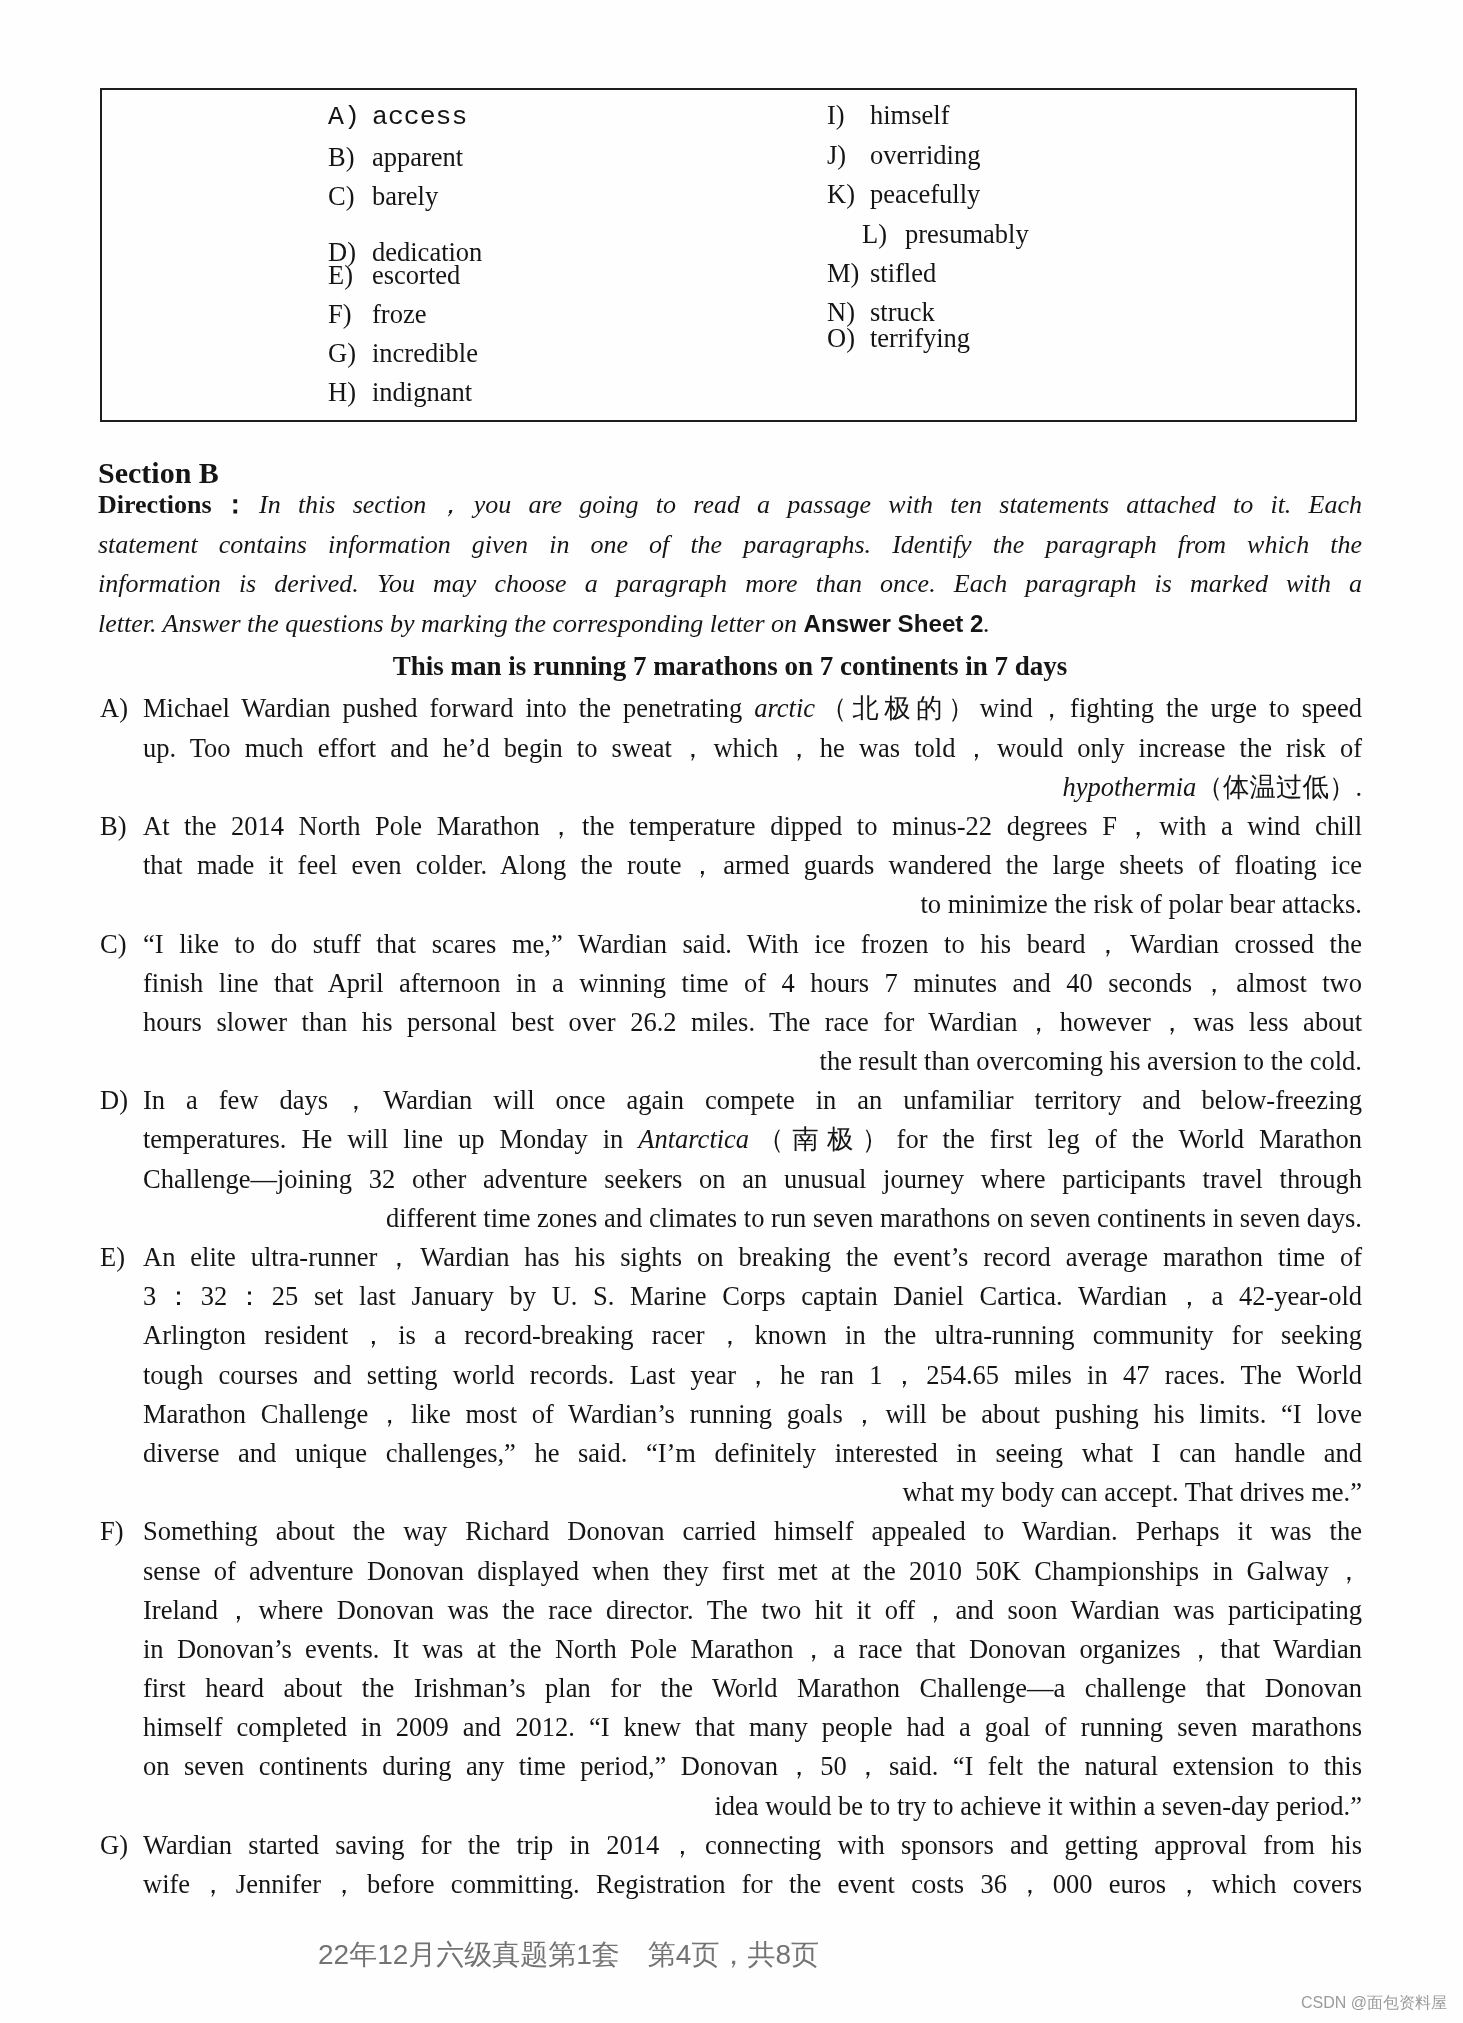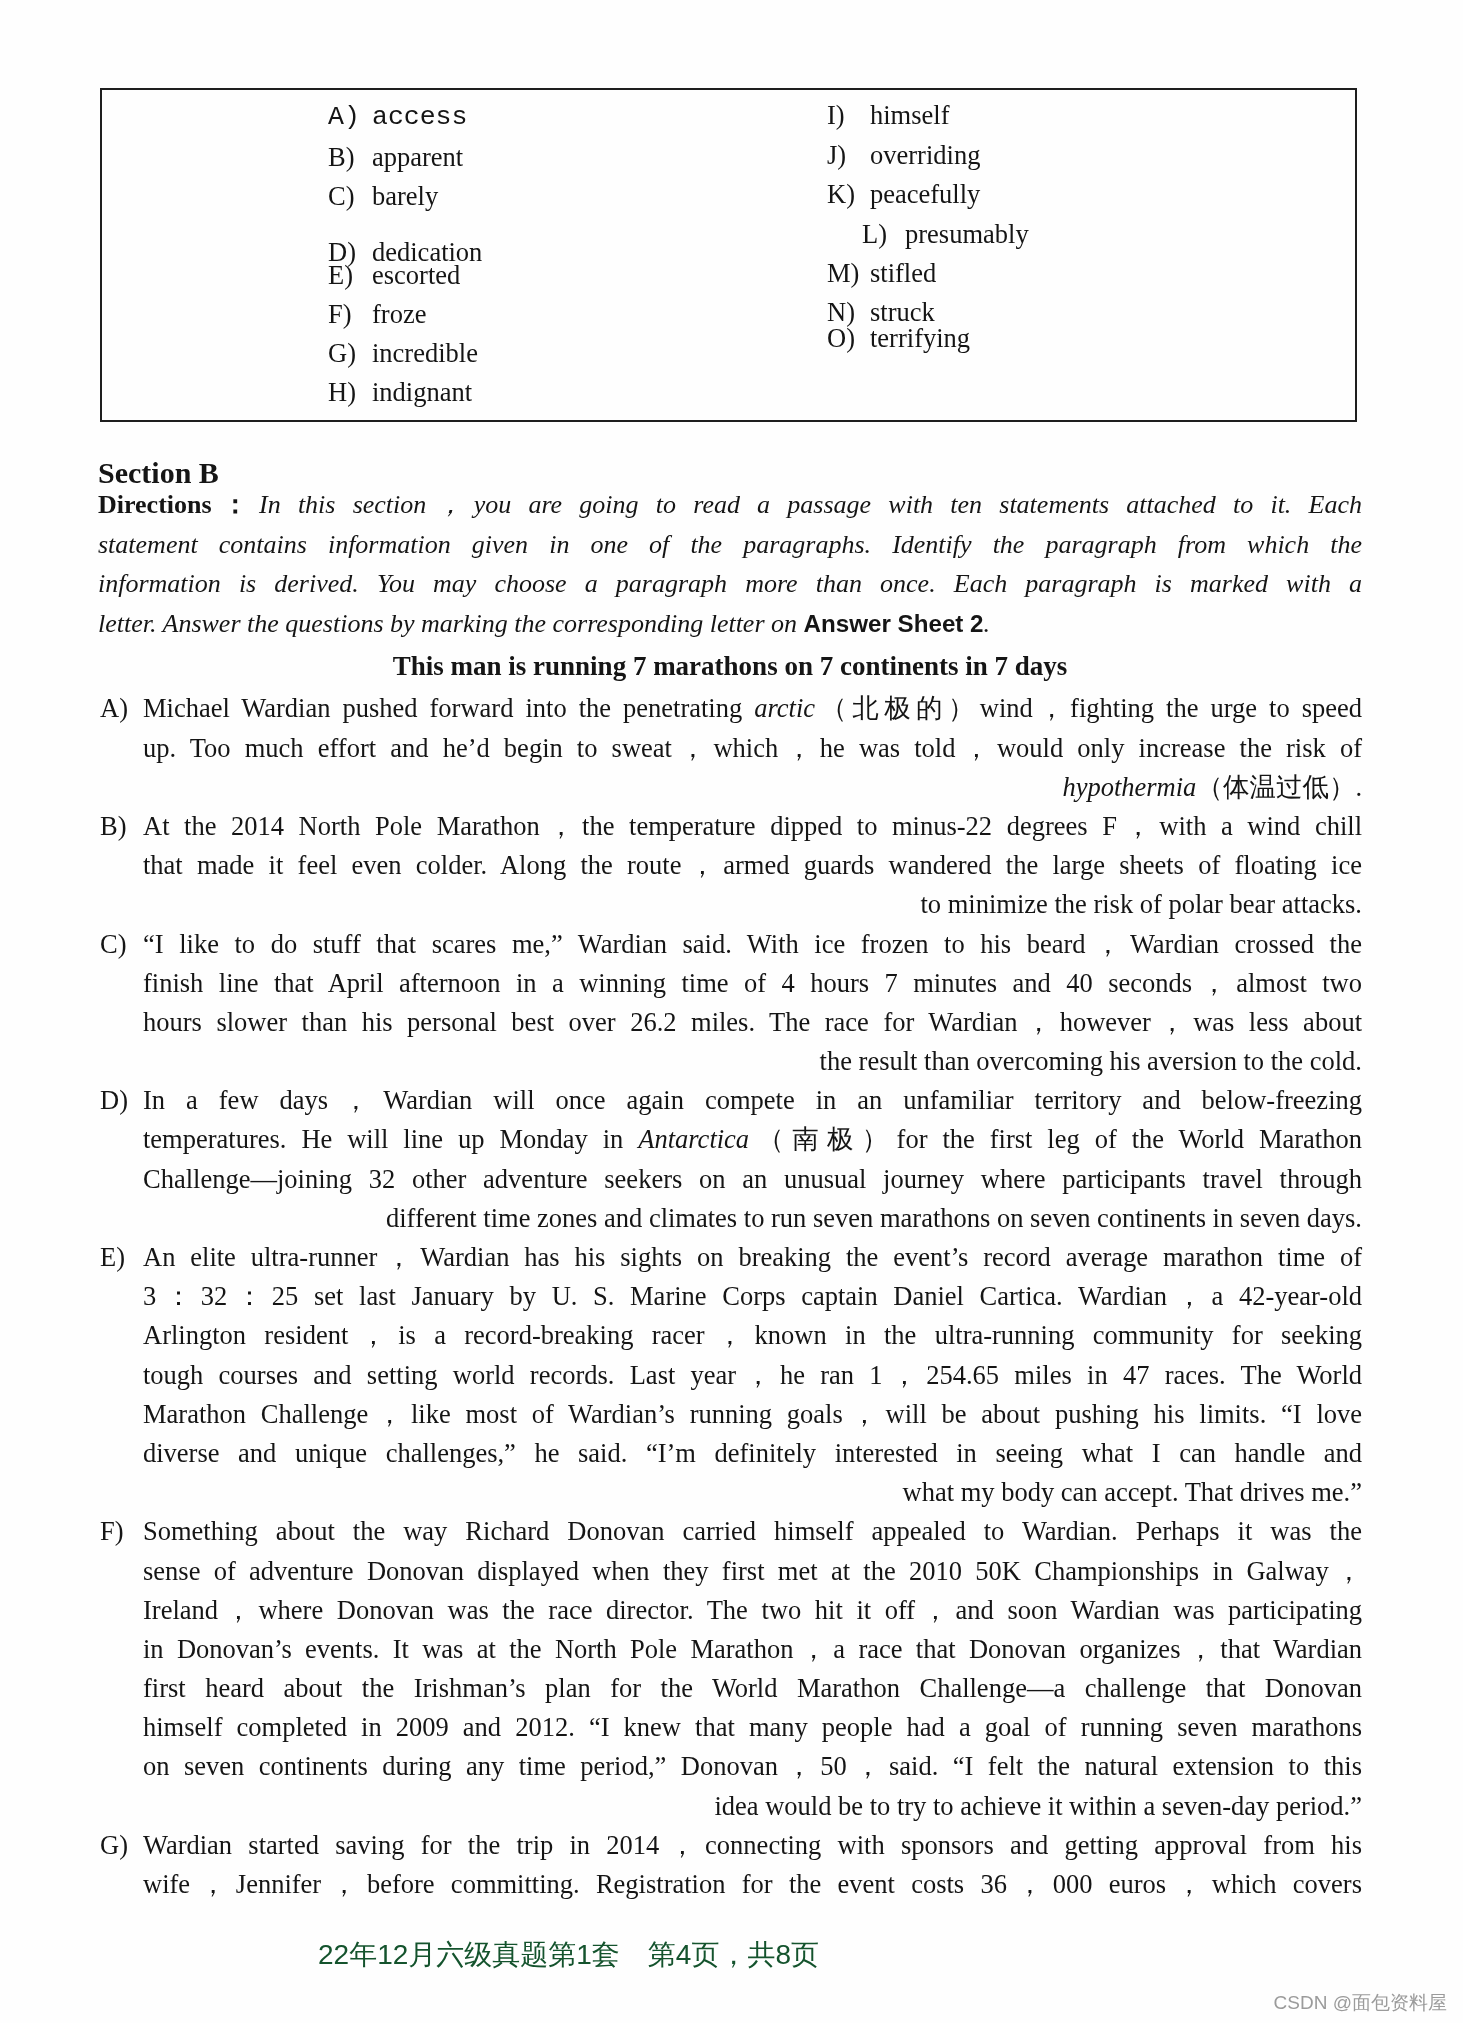--- a/index.html
+++ b/index.html
@@ -66,27 +66,27 @@
   .seg-bold-sans {
     font-family: "Liberation Sans", "DejaVu Sans", sans-serif;
     font-weight: bold; font-size: 0.93em;
   }
   .dir-label { font-weight: bold; font-style: normal; }
 
   
   .footer {
     position: absolute; left: 318px; top: 1938px;
     font-family: "Liberation Sans", "DejaVu Sans", sans-serif;
-    font-size: 28px; line-height: 34px; color: #14532d;
+    font-size: 28px; line-height: 34px; color: #737373;
     white-space: nowrap;
   }
   .watermark {
     position: absolute; right: 16px; top: 1993px;
     font-family: "Liberation Sans", "DejaVu Sans", sans-serif;
-    font-size: 19px; line-height: 20px; color: #9b9b9b;
+    font-size: 16px; line-height: 20px; color: #9b9b9b;
     white-space: nowrap;
   }
 </style>
 </head>
 <body>
 
 <div id="page">
 
   <div class="wordbank-box"></div>
   <div class="wb-col left">

